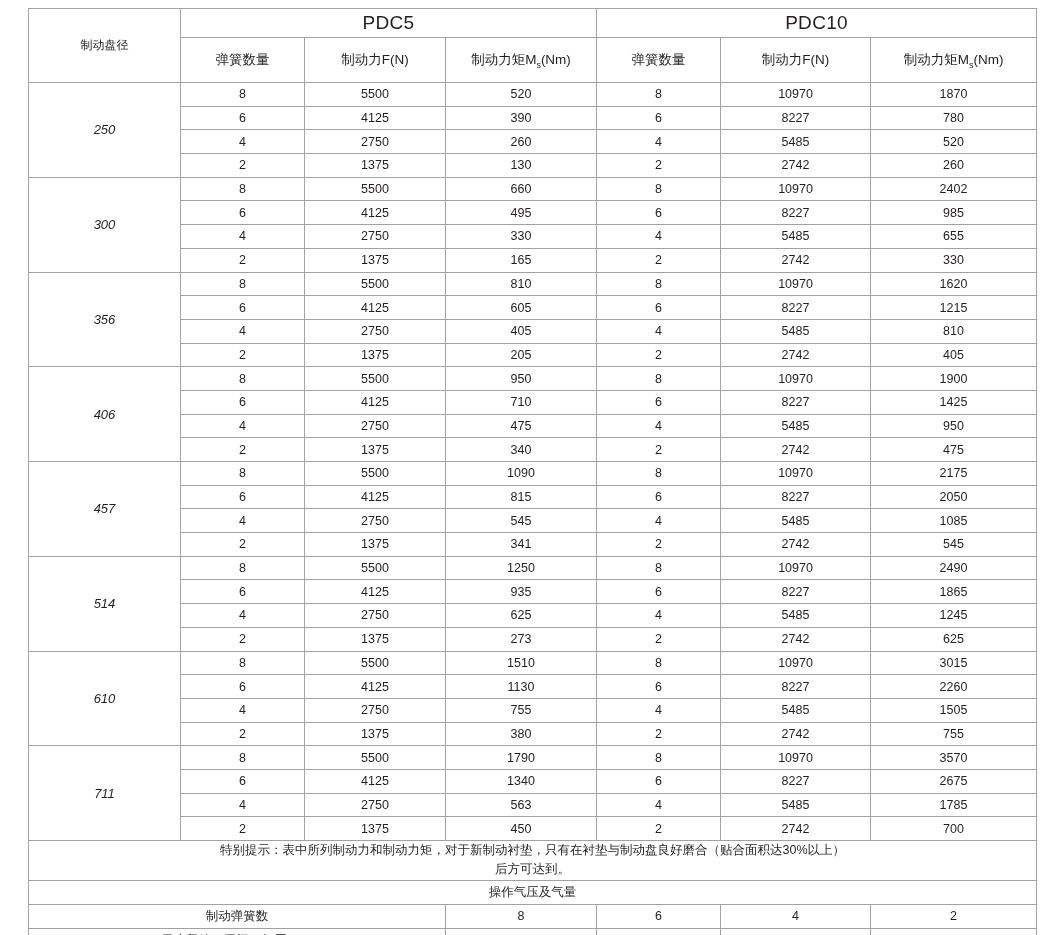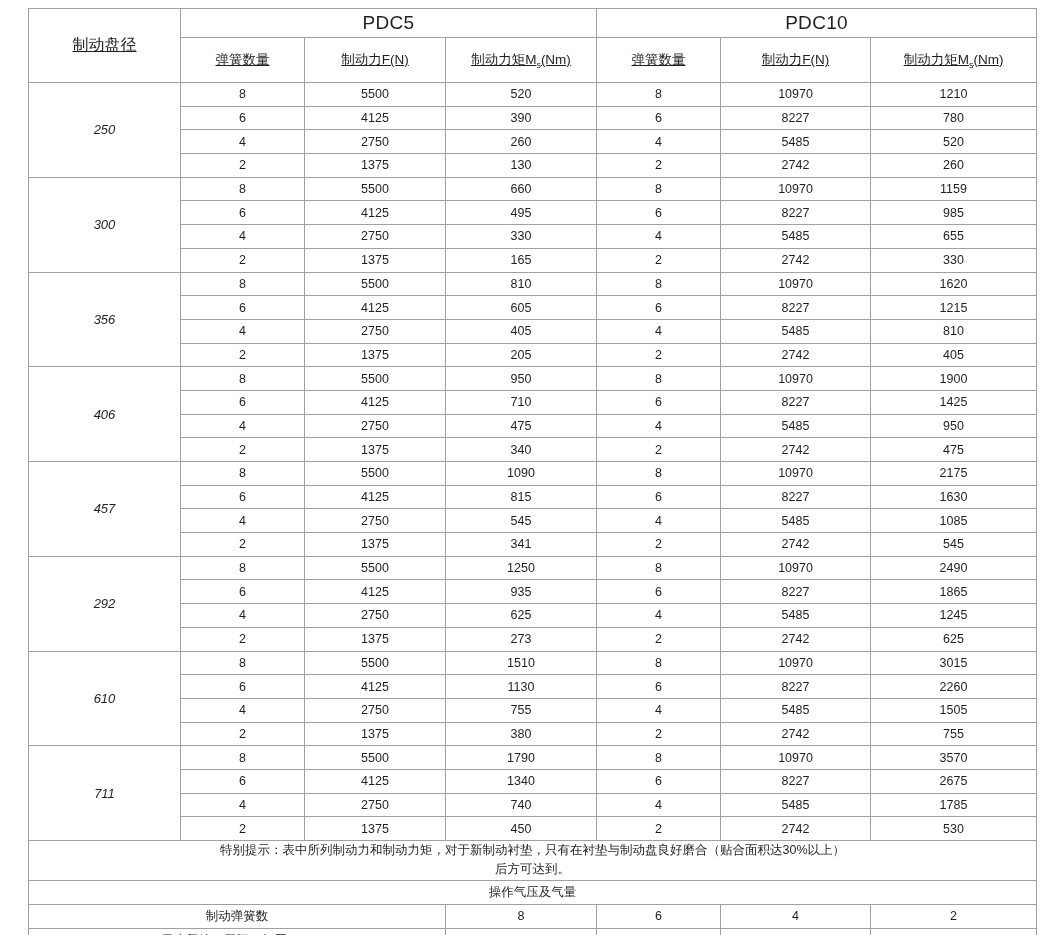--- a/index.html
+++ b/index.html
@@ -35,25 +35,23 @@
     padding: 0;
   }
   .grp-head {
     height: 28px;
     font-size: 19px;
     letter-spacing: .3px;
   }
   .sub-head {
     height: 44px;
     font-size: 13.5px;
-    text-decoration: underline;
   }
   .diam-head {
-    font-size: 16px;
-    text-decoration: underline;
+    font-size: 12px;
   }
   td.data {
     height: 22.7px;
     font-size: 12.5px;
   }
   td.diam {
     font-size: 13px;
     font-style: italic;
   }
   .sub {
@@ -117,21 +115,21 @@
           <td class="sub-head">制动力F(N)</td>
           <td class="sub-head"><span>制动力矩M</span><span class="sub">s</span><span>(Nm)</span></td>
         </tr>
         <tr>
           <td class="diam" rowspan="4">250</td>
           <td class="data">8</td>
           <td class="data">5500</td>
           <td class="data">520</td>
           <td class="data">8</td>
           <td class="data">10970</td>
-          <td class="data">1210</td>
+          <td class="data">1870</td>
         </tr>
         <tr>
           <td class="data">6</td>
           <td class="data">4125</td>
           <td class="data">390</td>
           <td class="data">6</td>
           <td class="data">8227</td>
           <td class="data">780</td>
         </tr>
         <tr>
@@ -150,21 +148,21 @@
           <td class="data">2742</td>
           <td class="data">260</td>
         </tr>
         <tr>
           <td class="diam" rowspan="4">300</td>
           <td class="data">8</td>
           <td class="data">5500</td>
           <td class="data">660</td>
           <td class="data">8</td>
           <td class="data">10970</td>
-          <td class="data">1159</td>
+          <td class="data">2402</td>
         </tr>
         <tr>
           <td class="data">6</td>
           <td class="data">4125</td>
           <td class="data">495</td>
           <td class="data">6</td>
           <td class="data">8227</td>
           <td class="data">985</td>
         </tr>
         <tr>
@@ -257,40 +255,40 @@
           <td class="data">8</td>
           <td class="data">10970</td>
           <td class="data">2175</td>
         </tr>
         <tr>
           <td class="data">6</td>
           <td class="data">4125</td>
           <td class="data">815</td>
           <td class="data">6</td>
           <td class="data">8227</td>
-          <td class="data">1630</td>
+          <td class="data">2050</td>
         </tr>
         <tr>
           <td class="data">4</td>
           <td class="data">2750</td>
           <td class="data">545</td>
           <td class="data">4</td>
           <td class="data">5485</td>
           <td class="data">1085</td>
         </tr>
         <tr>
           <td class="data">2</td>
           <td class="data">1375</td>
           <td class="data">341</td>
           <td class="data">2</td>
           <td class="data">2742</td>
           <td class="data">545</td>
         </tr>
         <tr>
-          <td class="diam" rowspan="4">292</td>
+          <td class="diam" rowspan="4">514</td>
           <td class="data">8</td>
           <td class="data">5500</td>
           <td class="data">1250</td>
           <td class="data">8</td>
           <td class="data">10970</td>
           <td class="data">2490</td>
         </tr>
         <tr>
           <td class="data">6</td>
           <td class="data">4125</td>
@@ -361,32 +359,32 @@
           <td class="data">6</td>
           <td class="data">4125</td>
           <td class="data">1340</td>
           <td class="data">6</td>
           <td class="data">8227</td>
           <td class="data">2675</td>
         </tr>
         <tr>
           <td class="data">4</td>
           <td class="data">2750</td>
-          <td class="data">740</td>
+          <td class="data">563</td>
           <td class="data">4</td>
           <td class="data">5485</td>
           <td class="data">1785</td>
         </tr>
         <tr>
           <td class="data">2</td>
           <td class="data">1375</td>
           <td class="data">450</td>
           <td class="data">2</td>
           <td class="data">2742</td>
-          <td class="data">530</td>
+          <td class="data">700</td>
         </tr>
         <tr>
           <td class="note-cell" colspan="7">
             <span class="note-line2">特别提示：表中所列制动力和制动力矩，对于新制动衬垫，只有在衬垫与制动盘良好磨合（贴合面积达30%以上）</span>
             <span class="note-line2">后方可达到。</span>
           </td>
         </tr>
         <tr>
           <td class="left-label" colspan="7">操作气压及气量</td>
         </tr>

